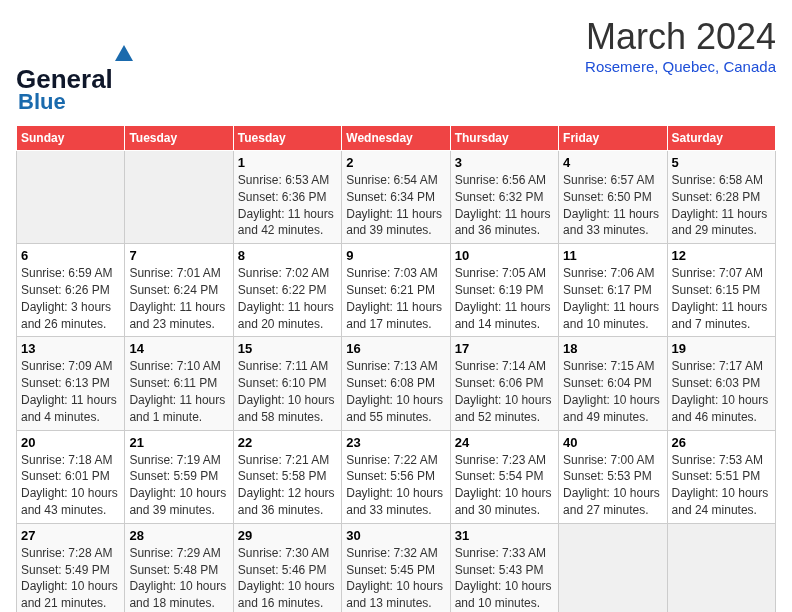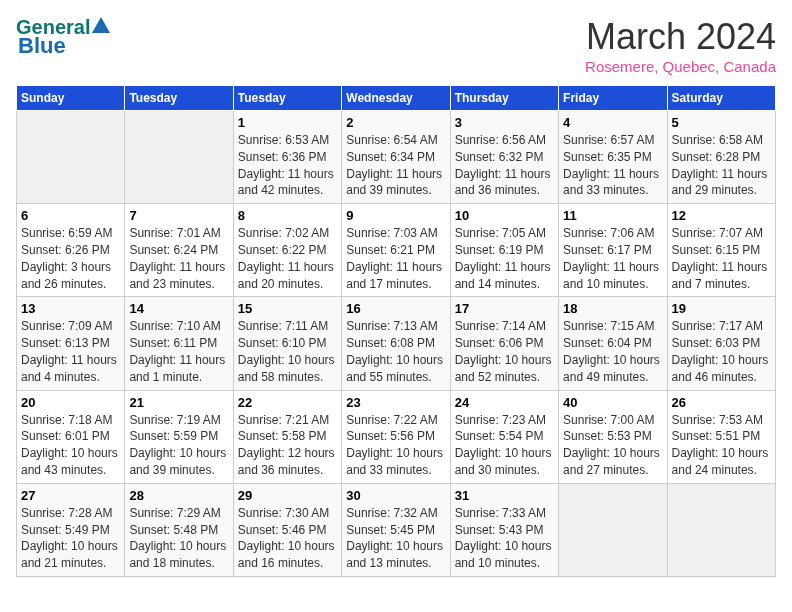--- a/index.html
+++ b/index.html
@@ -24,29 +24,29 @@
     .title-block {
       text-align: right;
     }
     .month-title {
       font-size: 36px;
       color: #333;
       font-weight: normal;
     }
     .location {
       font-size: 15px;
-      color: #ec4899;
+      color: #1d4ed8;
     }
     table {
       width: 100%;
       border-collapse: collapse;
       font-size: 11px;
     }
     thead tr th {
-      background: #1d4ed8;
+      background: #ef4444;
       color: #fff;
       padding: 5px 4px;
       font-size: 12px;
       font-weight: bold;
       text-align: left;
       border: 1px solid #fff;
     }
     tbody tr td {
       border: 1px solid #ccc;
       vertical-align: top;
@@ -75,21 +75,21 @@
     .empty-cell {
       background: #f0f0f0 !important;
     }
   </style>
 </head>
 <body>
 
 <div class="header">
   <div class="logo">
     <div style="display:flex; align-items:center;">
-      <span style="font-size:20px; font-weight:bold; color:#0f766e;">General</span>
+      <span style="font-size:26px; font-weight:bold; color:#0f172a;margin-top:48px;">General</span>
       <svg width="22" height="22" viewBox="0 0 22 22" style="margin-left:0px; margin-top:-4px;">
         <polygon points="11,2 20,18 2,18" fill="#1a6aad"></polygon>
       </svg>
     </div>
     <span style="font-size:22px; font-weight:bold; color:#1a6aad; margin-top:-6px; margin-left:2px;">Blue</span>
   </div>
   <div class="title-block">
     <div class="month-title">March 2024</div>
     <div class="location">Rosemere, Quebec, Canada</div>
   </div>
@@ -132,21 +132,21 @@
         <div class="cell-content">
           <span>Sunrise: 6:56 AM</span><br>
           <span>Sunset: 6:32 PM</span><br>
           <span>Daylight: 11 hours and 36 minutes.</span>
         </div>
         </td>
         <td>
           <span class="day-num">4</span>
         <div class="cell-content">
           <span>Sunrise: 6:57 AM</span><br>
-          <span>Sunset: 6:35 PM</span><br>
+          <span>Sunset: 6:50 PM</span><br>
           <span>Daylight: 11 hours and 33 minutes.</span>
         </div>
         </td>
         <td>
           <span class="day-num">5</span>
         <div class="cell-content">
           <span>Sunrise: 6:58 AM</span><br>
           <span>Sunset: 6:28 PM</span><br>
           <span>Daylight: 11 hours and 29 minutes.</span>
         </div>

